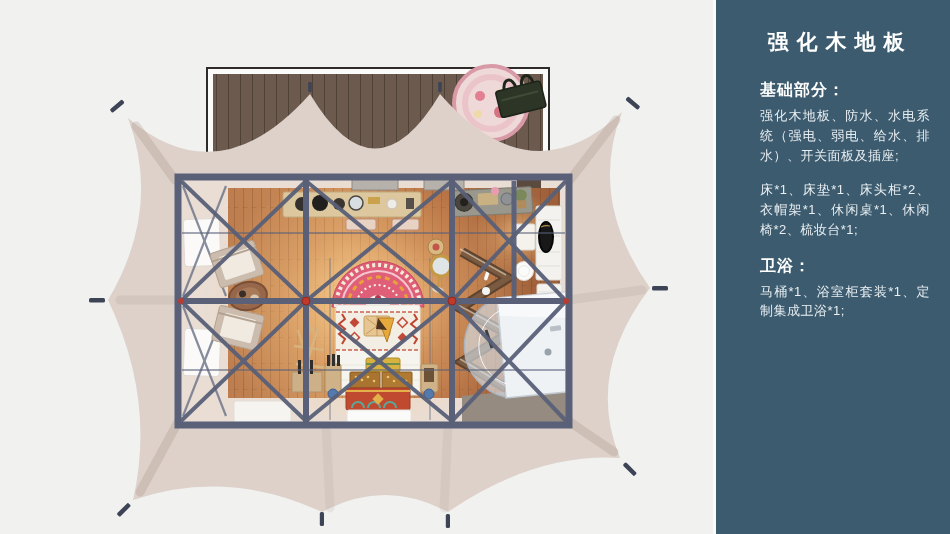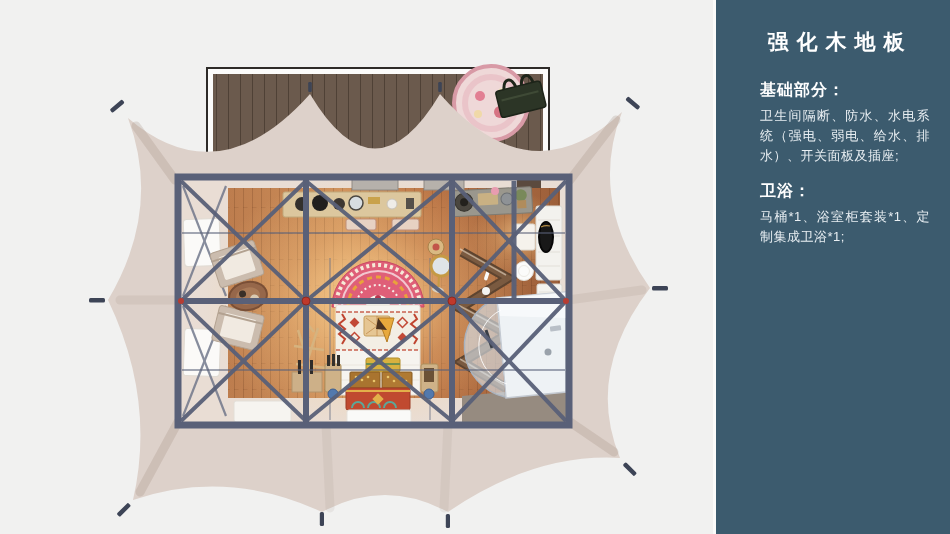--- a/index.html
+++ b/index.html
@@ -360,24 +360,25 @@
         </g>
       </g>
     </svg>
   </div>
 
   <aside class="sidebar">
     <h1>强化木地板</h1>
 
     <div class="spec-section">
       <p class="heading">基础部分：</p>
-      <p class="body">卫生间隔断、防水、水电系统（强电、弱电、给水、排水）、开关面板及插座;</p>
-    </div>
-
-    <div class="spec-section">
+      <p class="body">强化木地板、防水、水电系统（强电、弱电、给水、排水）、开关面板及插座;</p>
+    </div>
+
+    <div class="spec-section">
+      <p class="body">床*1、床垫*1、床头柜*2、衣帽架*1、休闲桌*1、休闲椅*2、梳妆台*1;</p>
     </div>
 
     <div class="spec-section">
     </div>
 
     <div class="spec-section">
       <p class="heading">卫浴：</p>
       <p class="body">马桶*1、浴室柜套装*1、定制集成卫浴*1;</p>
     </div>
 

